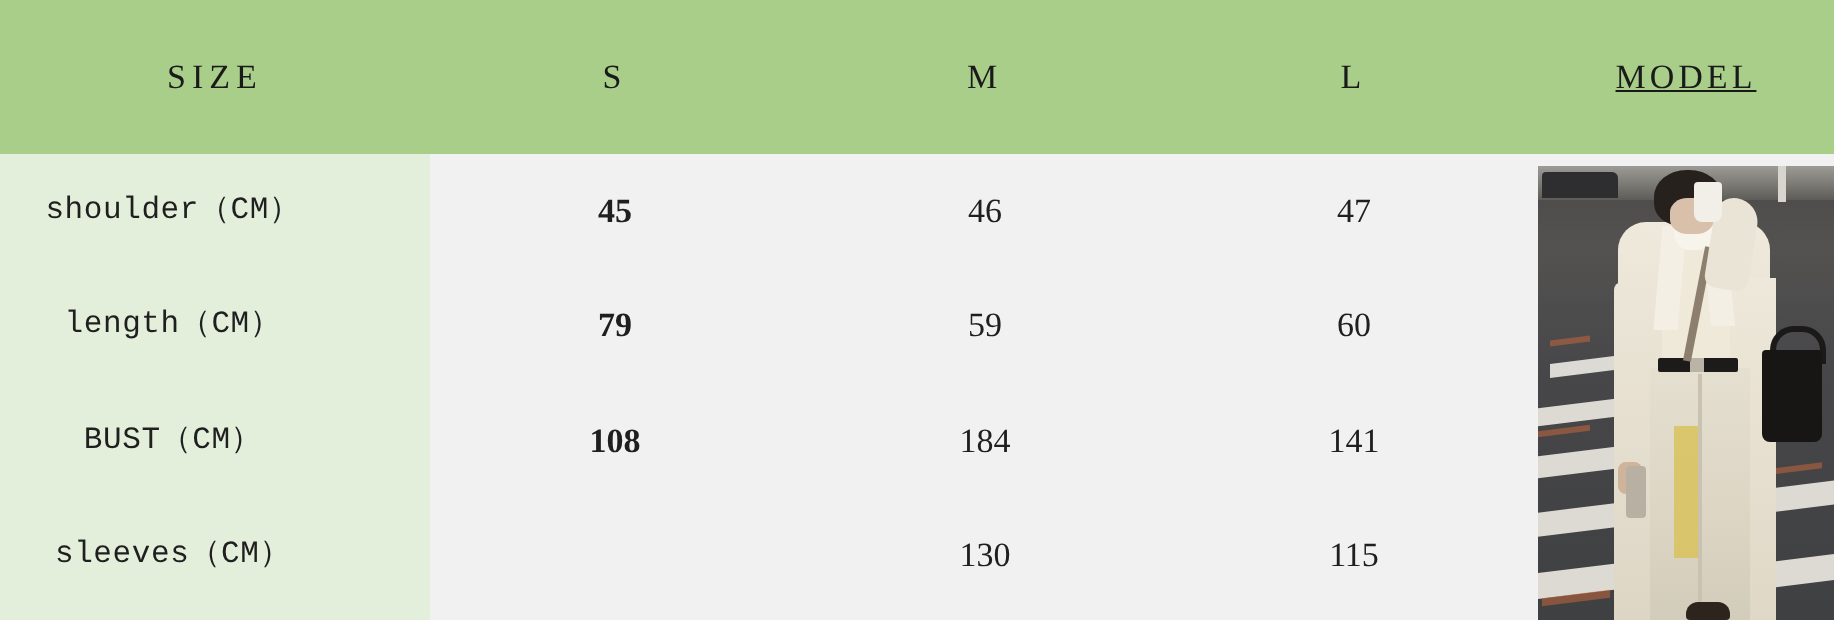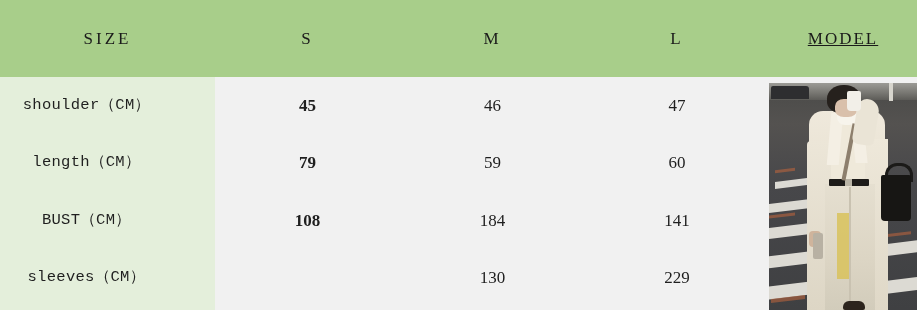--- a/index.html
+++ b/index.html
@@ -299,21 +299,21 @@
     <div class="row r2">
       <div class="cell c-label">BUST（CM）</div>
       <div class="cell c-s">108</div>
       <div class="cell c-m">184</div>
       <div class="cell c-l">141</div>
     </div>
 
     <div class="row r3">
       <div class="cell c-label">sleeves（CM）</div>
       <div class="cell c-m">130</div>
-      <div class="cell c-l">229</div>
+      <div class="cell c-l">115</div>
     </div>
   </div>
 
   <div class="model-photo">
     <div class="ph ph-road"></div>
     <div class="ph ph-skyline"></div>
     <div class="ph ph-car"></div>
     <div class="ph ph-pole"></div>
 
     <div class="ph stripe s7"></div>

